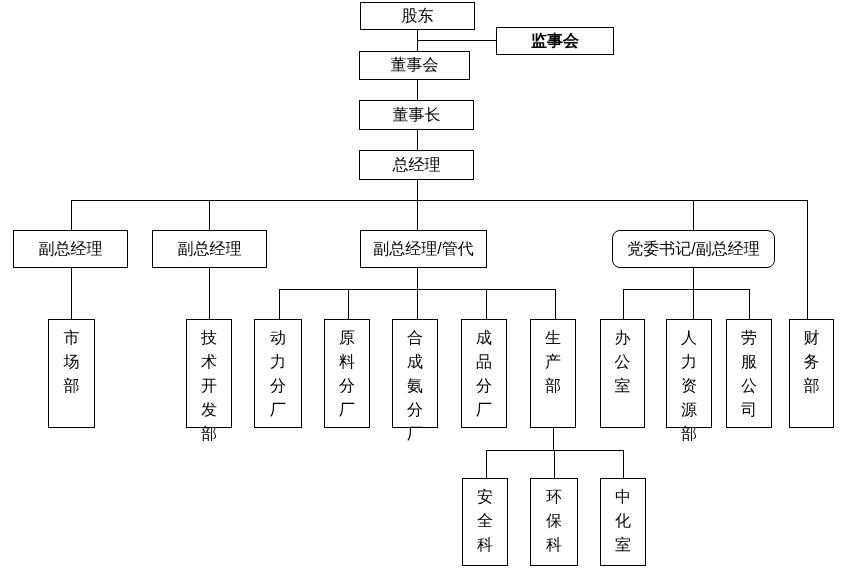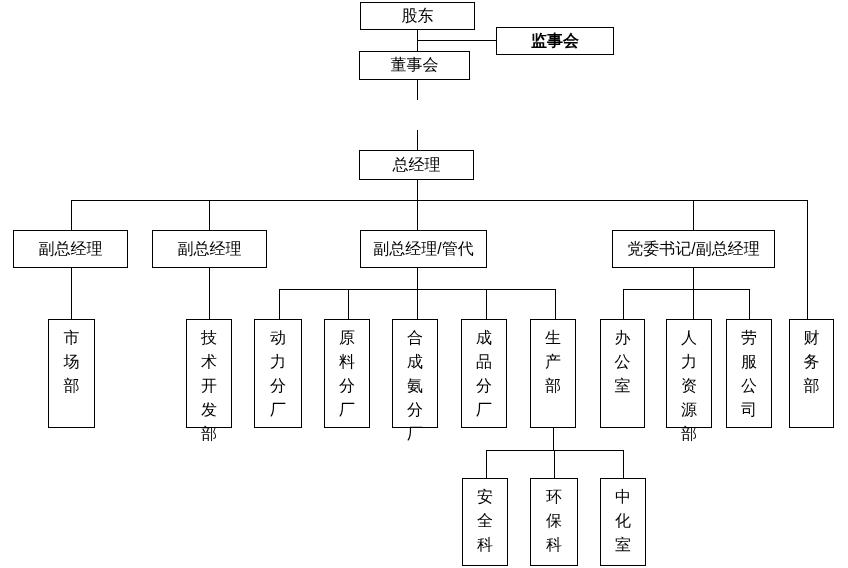--- a/index.html
+++ b/index.html
@@ -77,34 +77,37 @@
 
   <div class="node hnode" style="left:360px;top:2px;width:115px;height:28px;">
     <span>股东</span>
   </div>
   <div class="node hnode" style="left:496px;top:27px;width:118px;height:28px;font-weight:bold;">
     <span>监事会</span>
   </div>
   <div class="node hnode" style="left:359px;top:51px;width:111px;height:29px;">
     <span>董事会</span>
   </div>
+  <div class="node hnode" style="left:359px;top:100px;width:115px;height:30px;">
+    <span>董事长</span>
+  </div>
   <div class="node hnode" style="left:359px;top:150px;width:115px;height:30px;">
     <span>总经理</span>
   </div>
 
   <div class="node hnode" style="left:13px;top:230px;width:115px;height:38px;">
     <span>副总经理</span>
   </div>
   <div class="node hnode" style="left:152px;top:230px;width:115px;height:38px;">
     <span>副总经理</span>
   </div>
   <div class="node hnode" style="left:360px;top:230px;width:127px;height:38px;">
     <span>副总经理/管代</span>
   </div>
-  <div class="node hnode" style="left:612px;top:230px;width:163px;height:38px;">
+  <div class="node hnode" style="left:612px;top:230px;width:163px;height:38px;border-radius:8px;">
     <span>党委书记/副总经理</span>
   </div>
 
   <div class="node vnode" style="left:48px;top:319px;width:47px;height:109px;">
     <span class="vtext">市
 场
 部</span>
   </div>
   <div class="node vnode" style="left:186px;top:319px;width:46px;height:109px;">
     <span class="vtext">技

